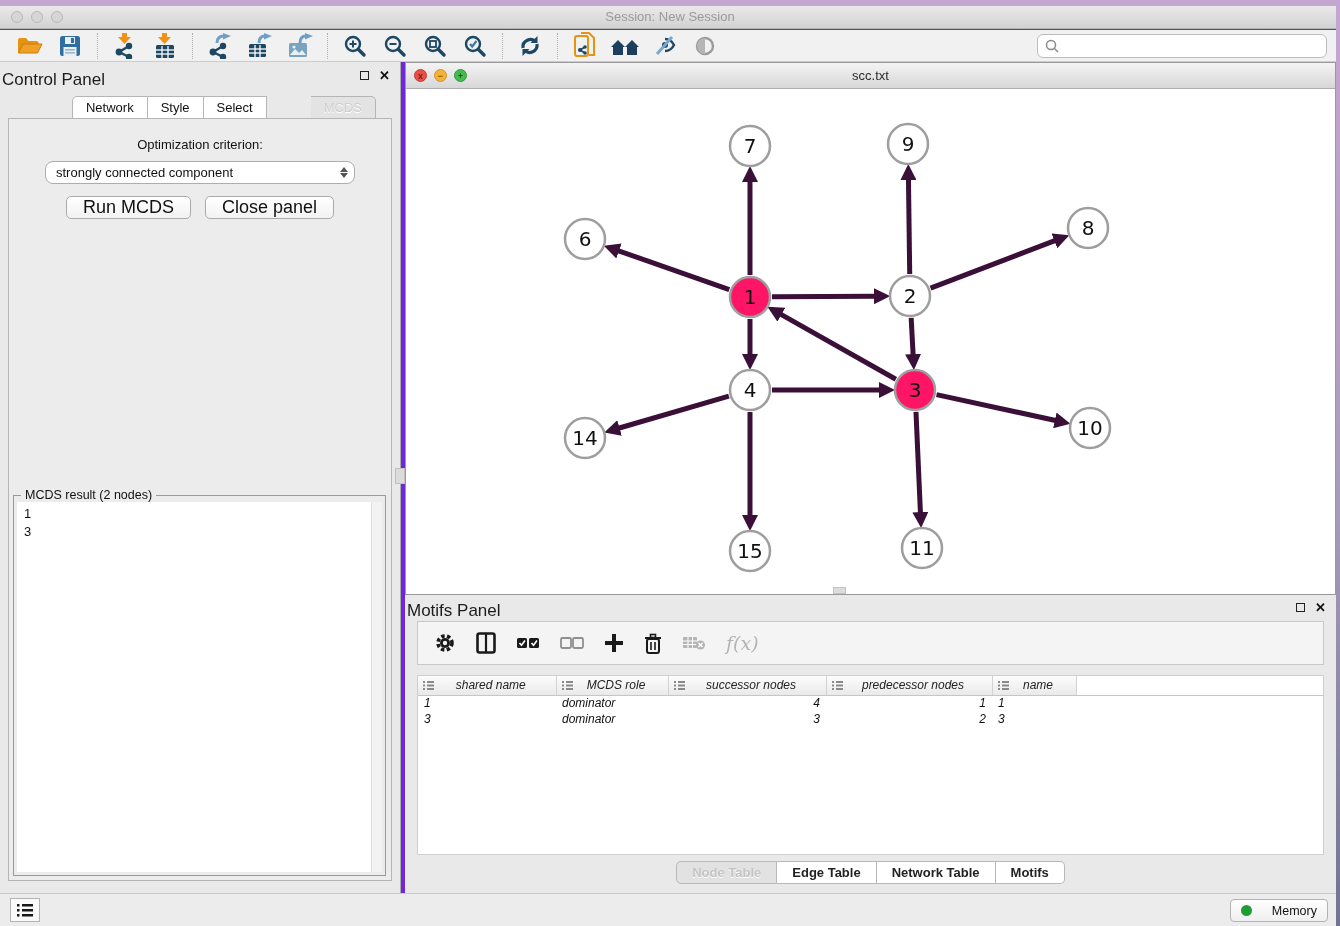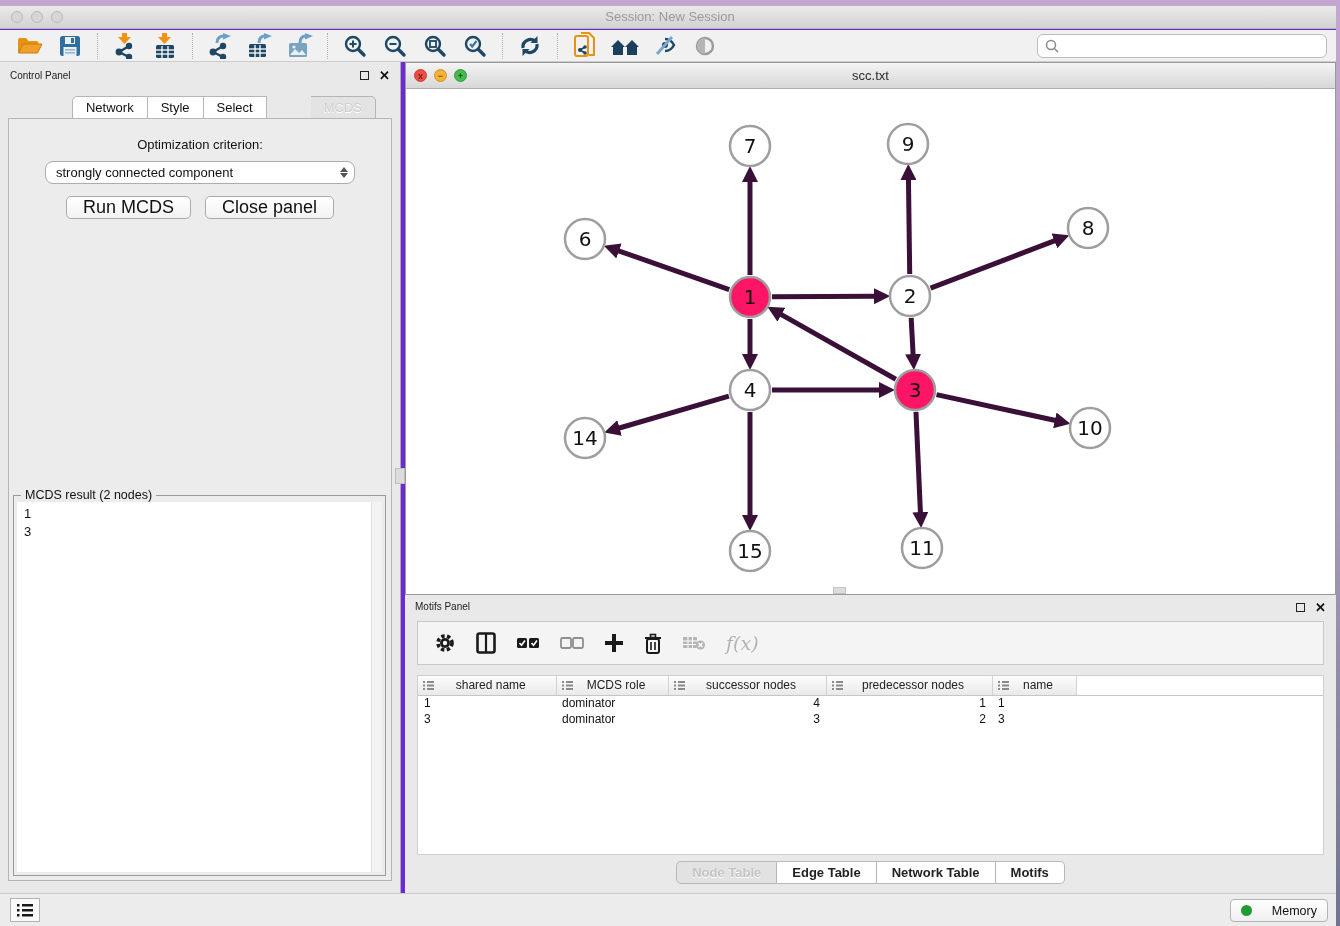--- a/index.html
+++ b/index.html
@@ -25,21 +25,21 @@
   .tbi { width:30px; height:28px; display:flex; align-items:center; justify-content:center; margin:0 5px; cursor:default; }
   .tbsep { width:0; height:26px; border-left:1px dotted #b0b0b0; margin:0 7px; }
   .search-wrap { position:absolute; right:13px; top:4px; width:290px; height:24px; background:#fff;
                  border:1px solid #bcbcbc; border-radius:6px; display:flex; align-items:center; padding-left:6px; }
   .search-wrap input { border:none; outline:none; flex:1; height:20px; font-size:13px; background:transparent; }
 
   
   .control-panel { position:absolute; left:0; top:62px; width:401px; height:831px;
                    background:#e9e9e9; border-right:1px solid #ababab; }
   .cp-header { position:absolute; left:0; top:0; width:100%; height:28px; }
-  .panel-title { position:absolute; left:10px; top:8px; font-size:10px; color:#1c1c1c; }
+  .panel-title { position:absolute; left:2px; top:8px; font-size:17px; color:#1c1c1c; }
   .win-icons { position:absolute; right:10px; top:8px; display:flex; gap:10px; align-items:center; }
   .float-box { width:9px; height:9px; border:1.5px solid #222; }
   .close-x { font-size:13px; font-weight:bold; color:#111; line-height:11px; }
   .cp-tabs { position:absolute; left:0; top:34px; width:100%; display:flex; justify-content:center; }
   .tab { background:#fff; border:1px solid #b5b5b5; border-left-width:0; padding:3px 13px;
          font-size:13px; color:#111; }
   .tab:first-child { border-left-width:1px; border-top-left-radius:5px;margin-left:48px; }
   .tab:last-child { border-top-right-radius:5px; }
   .tab.active { background:#e3e3e3; color:#cfcfcf; text-shadow:0 1px 0 #fff;margin-left:44px; }
   .cp-content { position:absolute; left:8px; right:8px; top:56px; bottom:12px;
@@ -76,21 +76,21 @@
   .net-title { text-align:center; line-height:25px; font-size:13px; color:#2b2b2b; }
   .net-canvas { position:absolute; left:0; top:26px; right:0; bottom:0; }
 
   
   .table-panel { position:absolute; left:405px; top:595px; width:931px; height:298px; background:#e9e9e9; }
   .tp-toolbar { position:absolute; left:12px; top:26px; width:907px; height:44px; background:#f4f4f4;
                 border:1px solid #c9c9c9; display:flex; align-items:center; gap:20px; padding-left:16px; }
   .tpi { display:flex; align-items:center; justify-content:center; height:26px; }
   .fx { font-family:"DejaVu Serif", serif; font-style:italic; font-size:19px; color:#b3b3b3; }
   .tp-tablewrap { position:absolute; left:12px; top:80px; width:907px; height:180px; background:#fff;
-                  border:1px solid #cfcfcf; overflow:hidden; }
+                  border:1px solid #cfcfcf; overflow:hidden;font-style:italic; }
   table.nodetable { border-collapse:collapse; table-layout:fixed; width:100%; }
   table.nodetable th { height:19px; background:linear-gradient(#fcfcfc,#e9e9e9); border-right:1px solid #d2d2d2;
                        border-bottom:1px solid #c6c6c6; font-size:12px; font-weight:normal; color:#222; }
   table.nodetable th.filler { background:#fff; border-right:none; }
   .th-inner { display:flex; align-items:center; justify-content:flex-start; gap:6px; padding-left:5px; }
   .th-label { flex:1; text-align:center; padding-right:14px; }
   table.nodetable td { height:16px; font-size:12px; color:#111; padding:0 6px; white-space:nowrap; }
   td.al { text-align:left; } td.ar { text-align:right; padding-right:10px; }
   .tp-tabs { position:absolute; left:0; right:0; top:266px; display:flex; justify-content:center; }
   .btab { background:#fff; border:1px solid #b8b8b8; border-left-width:0; padding:3px 15px;

